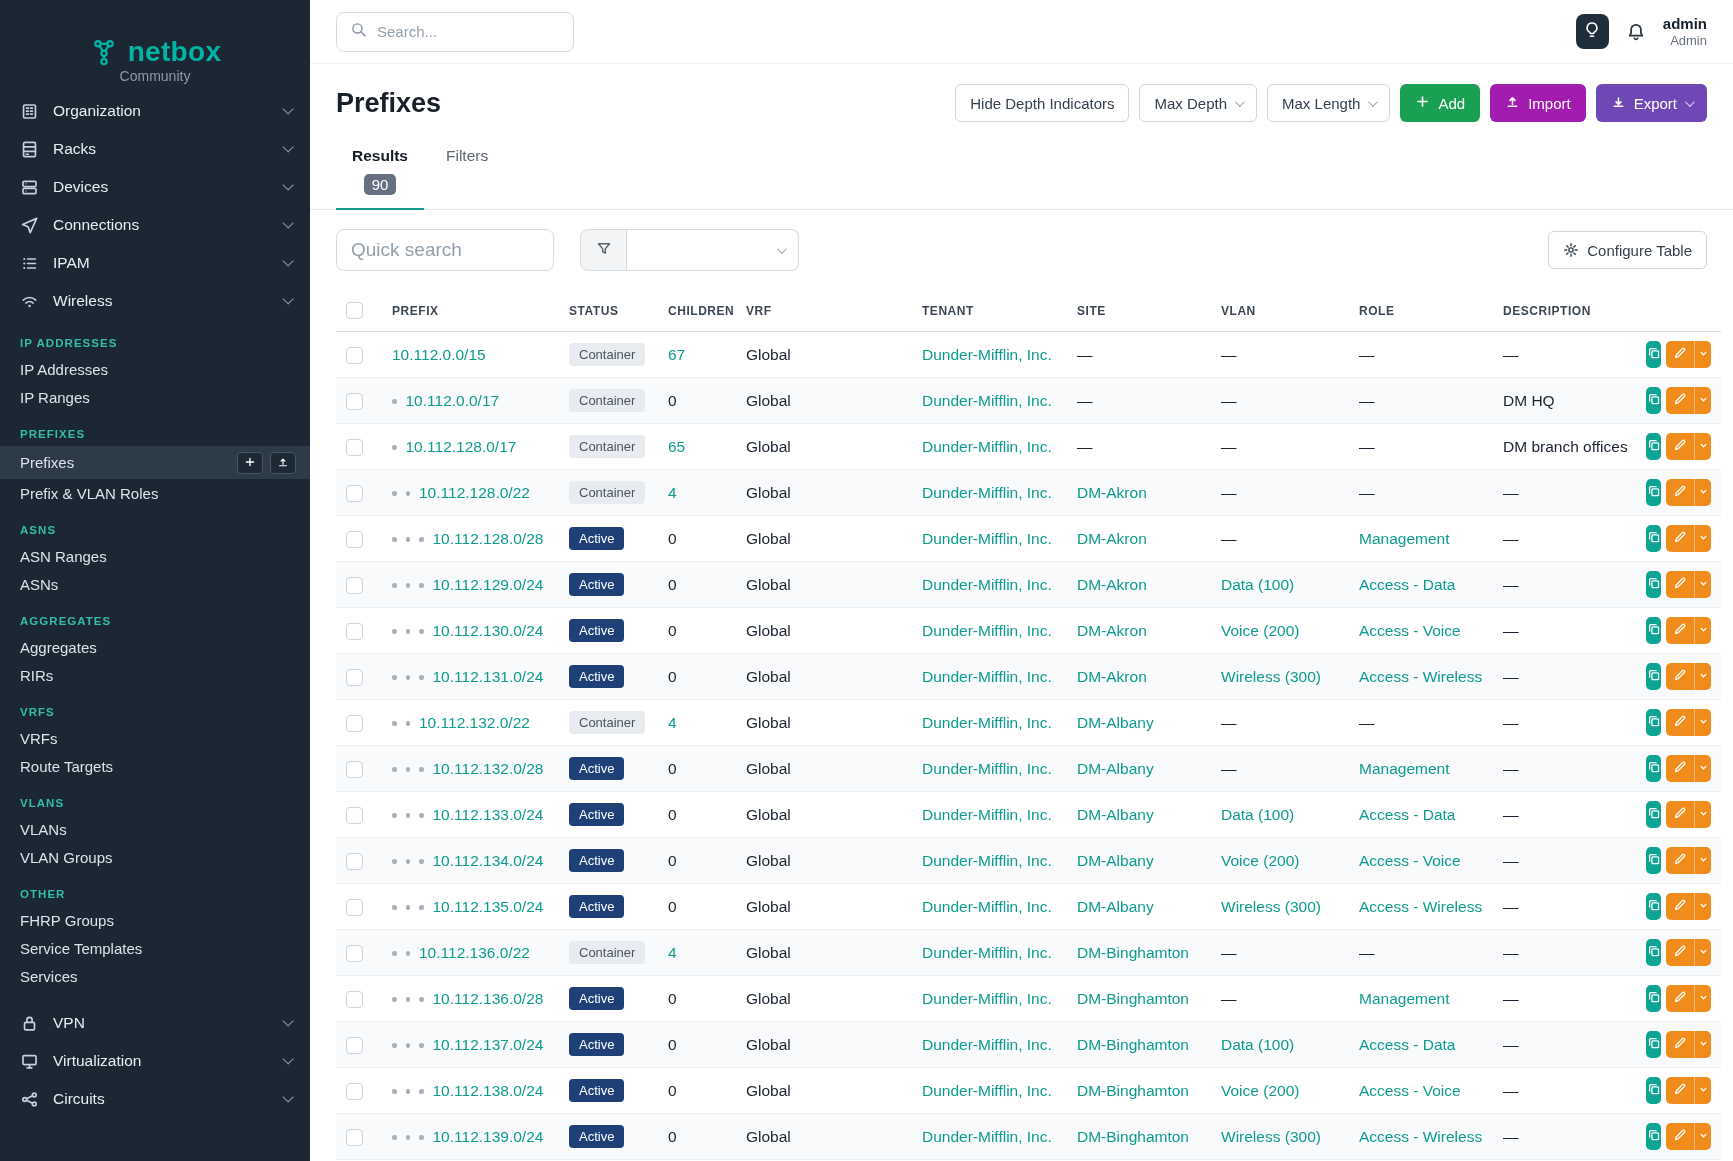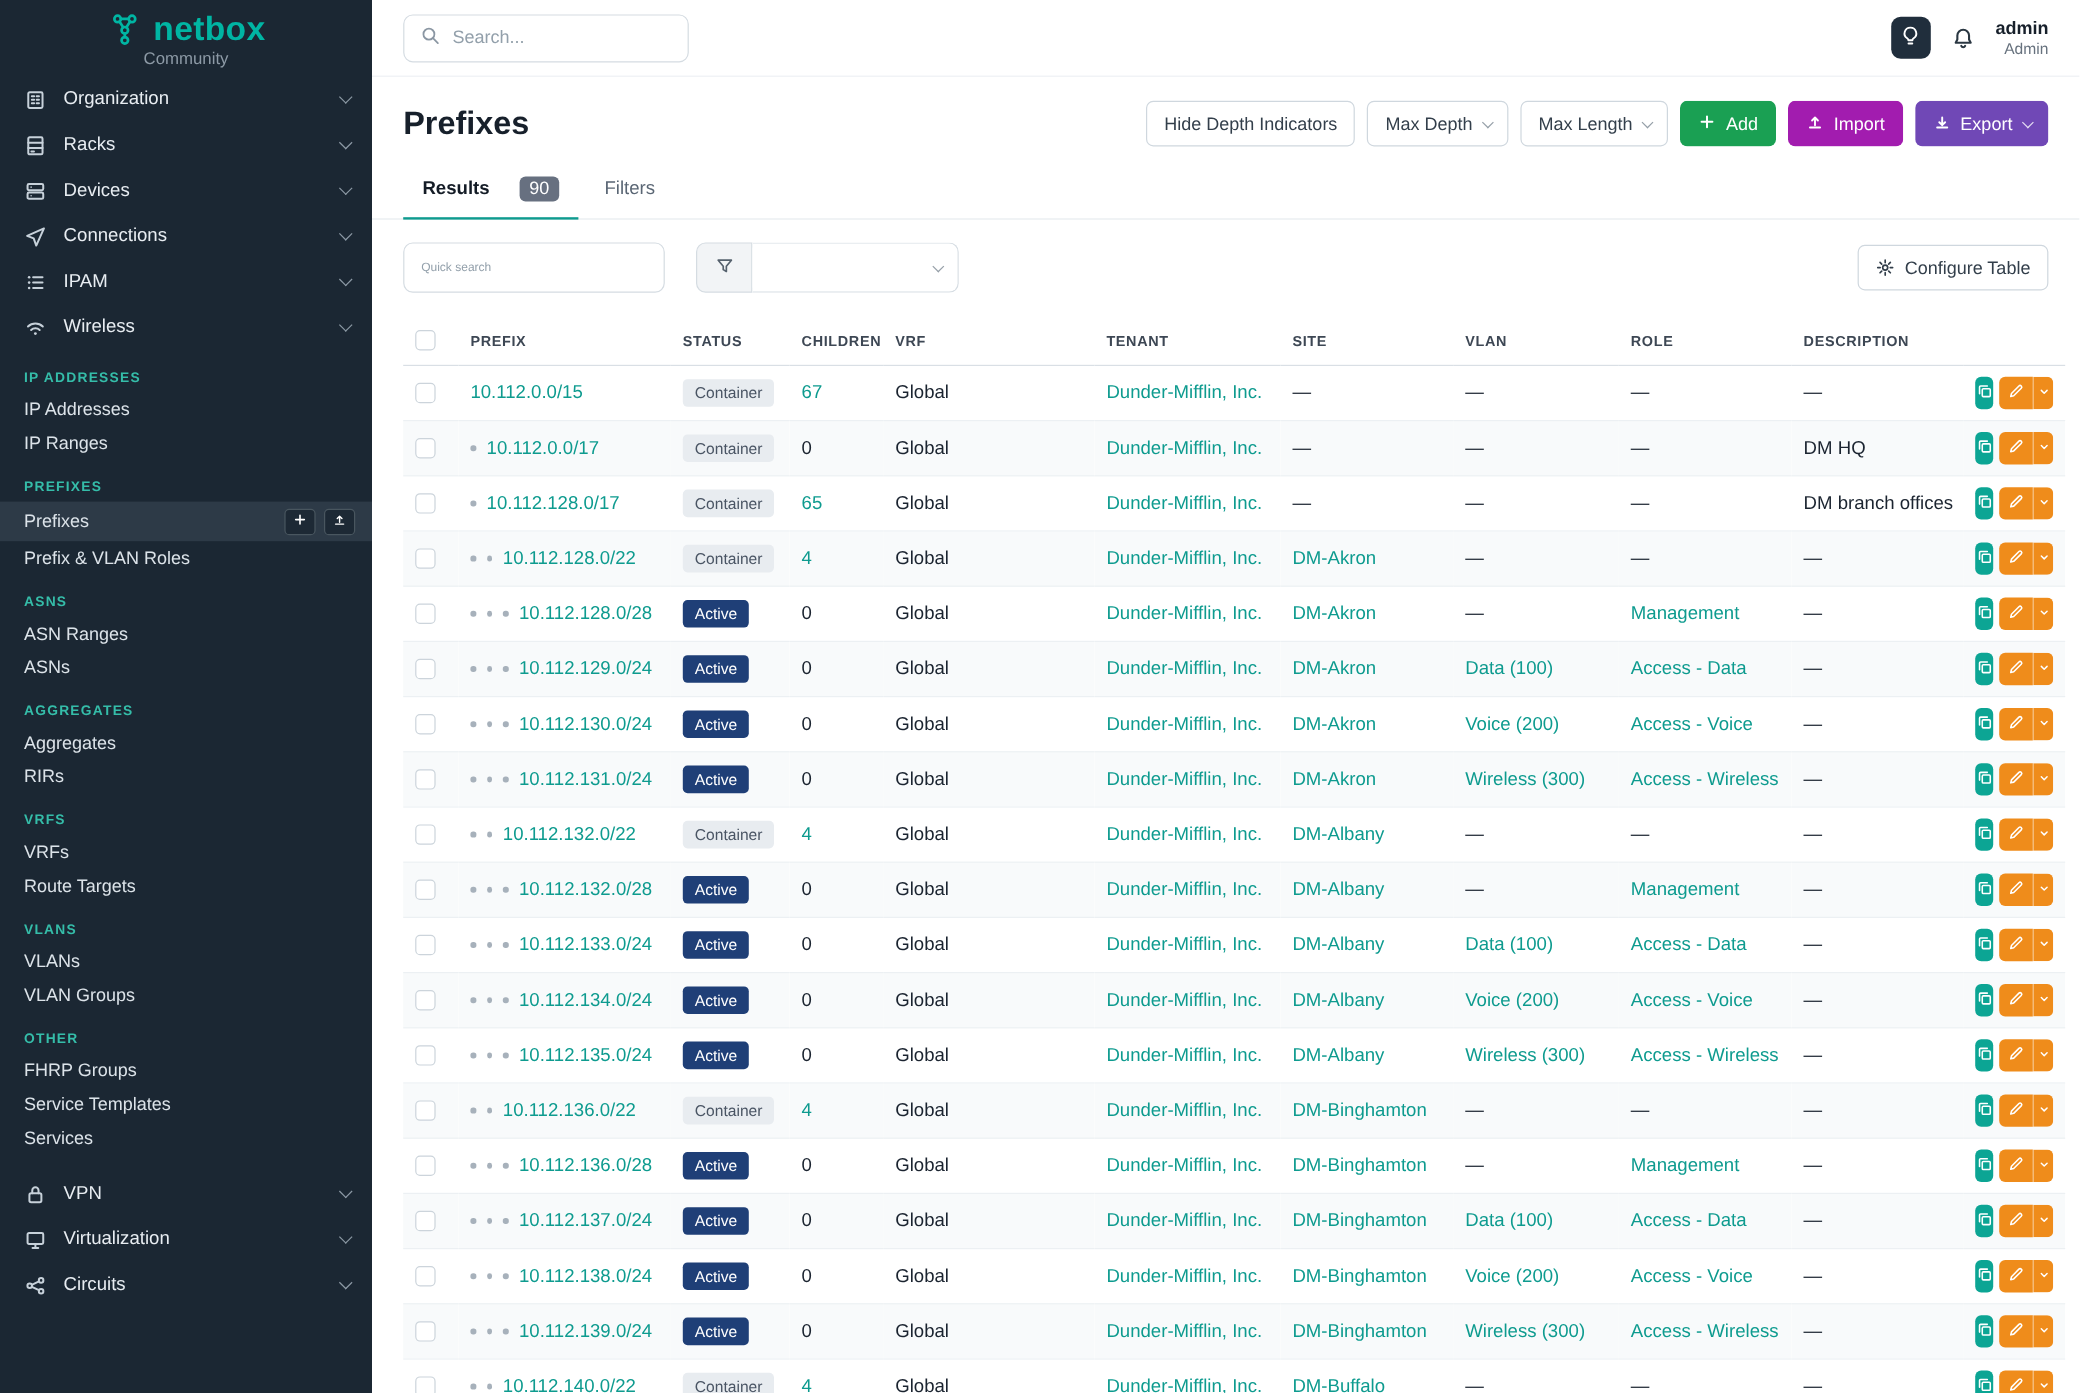--- a/index.html
+++ b/index.html
@@ -7,21 +7,21 @@
     --teal:#0e9b8f; --teal-bright:#00b5a3; --green:#1aa053; --purple:#7048b6;
     --orange:#ef8c1b; --badge-active-blue:#1f3f77; --sidebar-bg:#1b2733;
     --section-header-teal:#35bda9; --border:#e7ebef;
   }
   html,body { width:1733px; height:1161px; overflow:hidden; background:#fff;
     font-family:"Liberation Sans", sans-serif; color:#1b2430; }
 
   
   .sidebar { position:fixed; left:0; top:0; width:310px; height:1161px;
     background:var(--sidebar-bg); color:#dde4ea; overflow:hidden; z-index:5; }
-  .logo-wrap { padding:8px 0 8px; text-align:center; }
+  .logo-wrap { padding:36px 0 8px; text-align:center; }
   .logo-row { display:flex; justify-content:center; align-items:center; gap:9px; }
   .logo-text { color:var(--teal-bright); font-size:28px; font-weight:bold; letter-spacing:.3px; }
   .logo-sub { margin-top:0; font-size:14px; color:#8d9aa6; }
   .nav-item { display:flex; align-items:center; gap:13px; padding:9px 20px; font-size:15.5px;
     color:#e8edf2; cursor:pointer; }
   .nav-icon { width:20px; height:20px; display:flex; align-items:center; color:#c7d1da; flex:0 0 auto; }
   .nav-label { flex:1; }
   .chev { width:8px; height:8px; border-right:1.7px solid #8d9aa6; border-bottom:1.7px solid #8d9aa6;
     transform:rotate(45deg) translateY(-3px); flex:0 0 auto; }
   .section-header { padding:17px 20px 6px; font-size:11.5px; font-weight:bold;
@@ -60,29 +60,29 @@
     background:#fff; font-family:"Liberation Sans", sans-serif; white-space:nowrap; }
   .btn-outline { border-color:#cfd7de; color:#333f4b; }
   .btn-green { background:var(--green); color:#fff; }
   .btn-teal { background:#a21caf; color:#fff; }
   .btn-purple { background:var(--purple); color:#fff; }
   .chev-sm { width:7px; height:7px; border-right:1.6px solid currentColor;
     border-bottom:1.6px solid currentColor; transform:rotate(45deg) translateY(-2px); opacity:.8; }
   .chev-gray { border-color:#7c8893; }
 
   .tabs { display:flex; gap:6px; padding:0 26px; border-bottom:1px solid var(--border); }
-  .tab { padding:12px 16px 13px; font-size:15.5px; color:#5a6674; display:flex; gap:25px;
-    align-items:center; cursor:pointer; }
+  .tab { padding:12px 16px 13px; font-size:15.5px; color:#5a6674; display:flex; gap:9px;
+    align-items:center; cursor:pointer;flex-direction:column; }
   .tab.active { color:#141c26; font-weight:bold; border-bottom:2.5px solid var(--teal); margin-bottom:-1px; }
   .badge-count { background:#677080; color:#fff; font-size:15px; padding:2px 8px;
     border-radius:5px; font-weight:normal; }
 
   .controls { display:flex; align-items:center; padding:19px 26px; }
   .quick-search { width:218px; height:42px; border:1px solid #d5dce2; border-radius:8px;
-    padding:0 14px; font-size:10px; outline:none; font-family:"Liberation Sans", sans-serif; }
+    padding:0 14px; font-size:19px; outline:none; font-family:"Liberation Sans", sans-serif; }
   .quick-search::placeholder { color:#93a0ab; }
   .filter-group { display:flex; margin-left:26px; height:42px; }
   .filter-btn { width:47px; background:#f2f4f6; border:1px solid #d5dce2; border-radius:8px 0 0 8px;
     display:flex; align-items:center; justify-content:center; color:#55616d; cursor:pointer; }
   .filter-select { width:172px; border:1px solid #d5dce2; border-left:none; border-radius:0 8px 8px 0;
     display:flex; align-items:center; justify-content:flex-end; padding:0 14px; color:#7c8893;
     cursor:pointer; background:#fff; }
   .configure-btn { margin-left:auto; }
   .gear-glyph { display:flex; color:#333f4b; }
 

